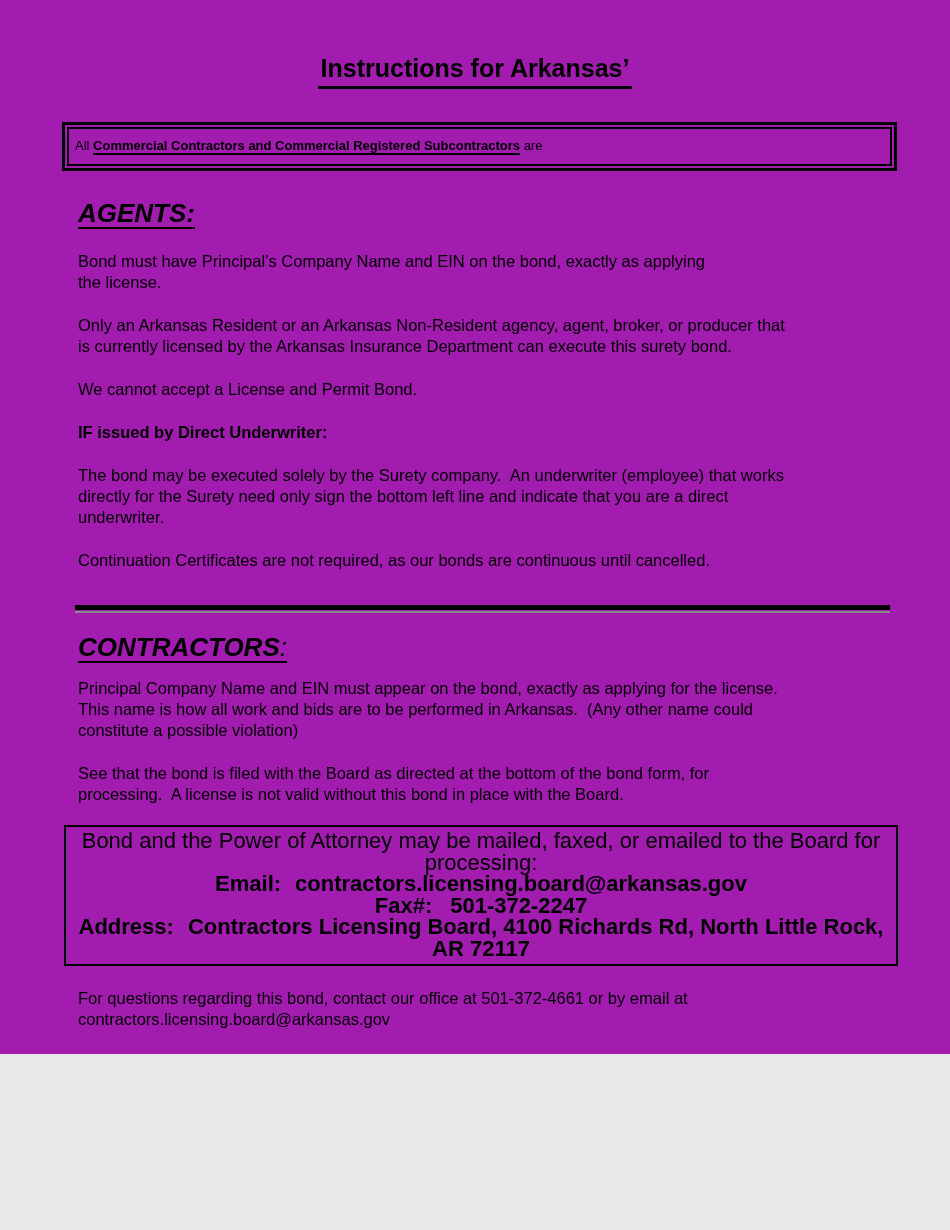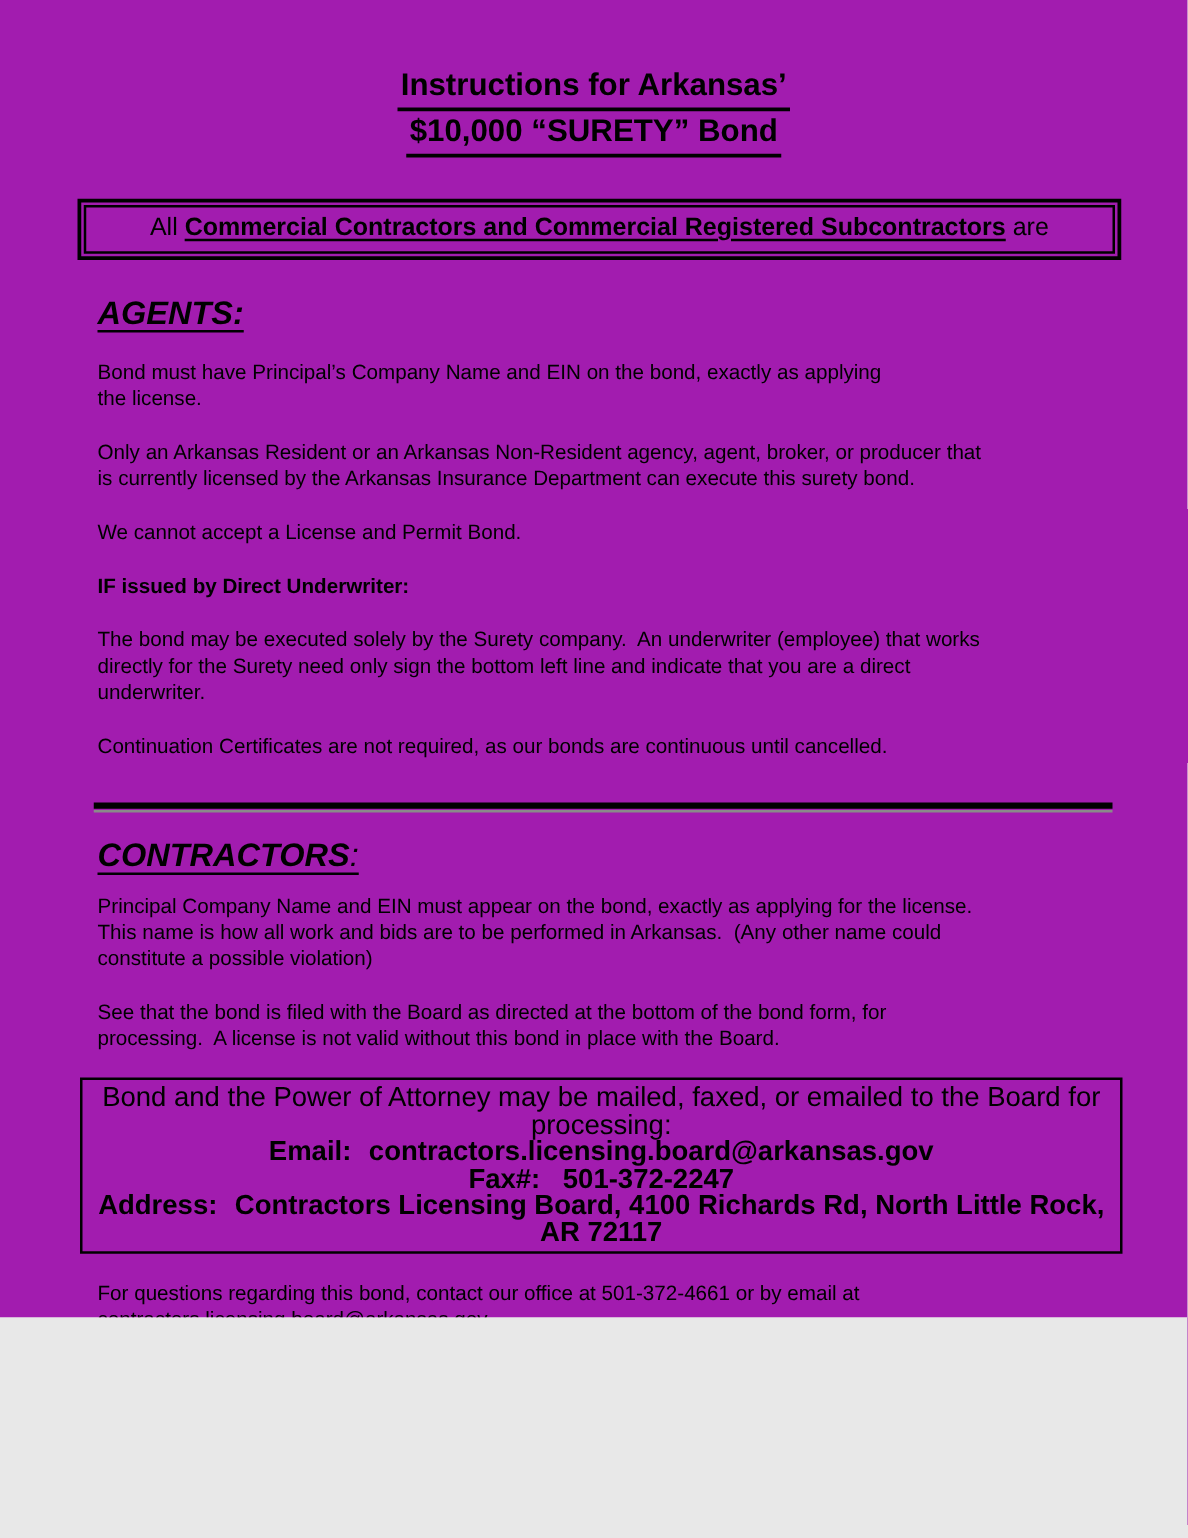--- a/index.html
+++ b/index.html
@@ -15,21 +15,21 @@
   
   .title-block { padding-top:54px; text-align:center; font-weight:bold; font-size:25px; line-height:29px; }
   .t-line { display:inline-block; border-bottom:3px solid #000; padding:0 3px 3px; }
   .t-row2 { margin-top:2px; }
 
   
   .content { margin:0 60px 0 78px; }
 
   
   .notice-box { margin:33px -7px 0 -16px; border:3px solid #000; padding:2px; }
-  .notice-inner { border:2px solid #000; text-align:center; font-size:20px; line-height:25px; padding:4px 6px 6px; }
+  .notice-inner { border:2px solid #000; font-size:13px; line-height:25px; padding:4px 6px 6px; }
   .n-emph { font-weight:bold; text-decoration:underline; text-decoration-thickness:2px; text-underline-offset:3px; }
 
   
   .h-wrap { margin-top:30px; }
   .h-agents { margin-top:31px; }
   .h-contractors { margin-top:23px; }
   .heading-underline { display:inline-block; border-bottom:2.5px solid #000; padding-bottom:2px; font-size:26px; line-height:23px;font-style:italic; }
   .hb { font-weight:bold; }
   .hc { font-weight:normal; }
 
@@ -56,21 +56,20 @@
   .rev { position:absolute; left:78px; }
   .pageno { position:absolute; left:468px; }
 </style>
 </head>
 <body>
 
 <div class="page">
 
   <div class="title-block">
     <div><span class="t-line">Instructions for Arkansas’</span></div>
-    <div class="t-row2"><span class="t-line">$10,000 “SURETY” Bond</span></div>
   </div>
 
   <div class="content">
 
     <div class="notice-box">
       <div class="notice-inner">
         <div><span>All </span><span class="n-emph">Commercial Contractors and Commercial Registered Subcontractors</span><span> are</span></div>
       </div>
     </div>
 

